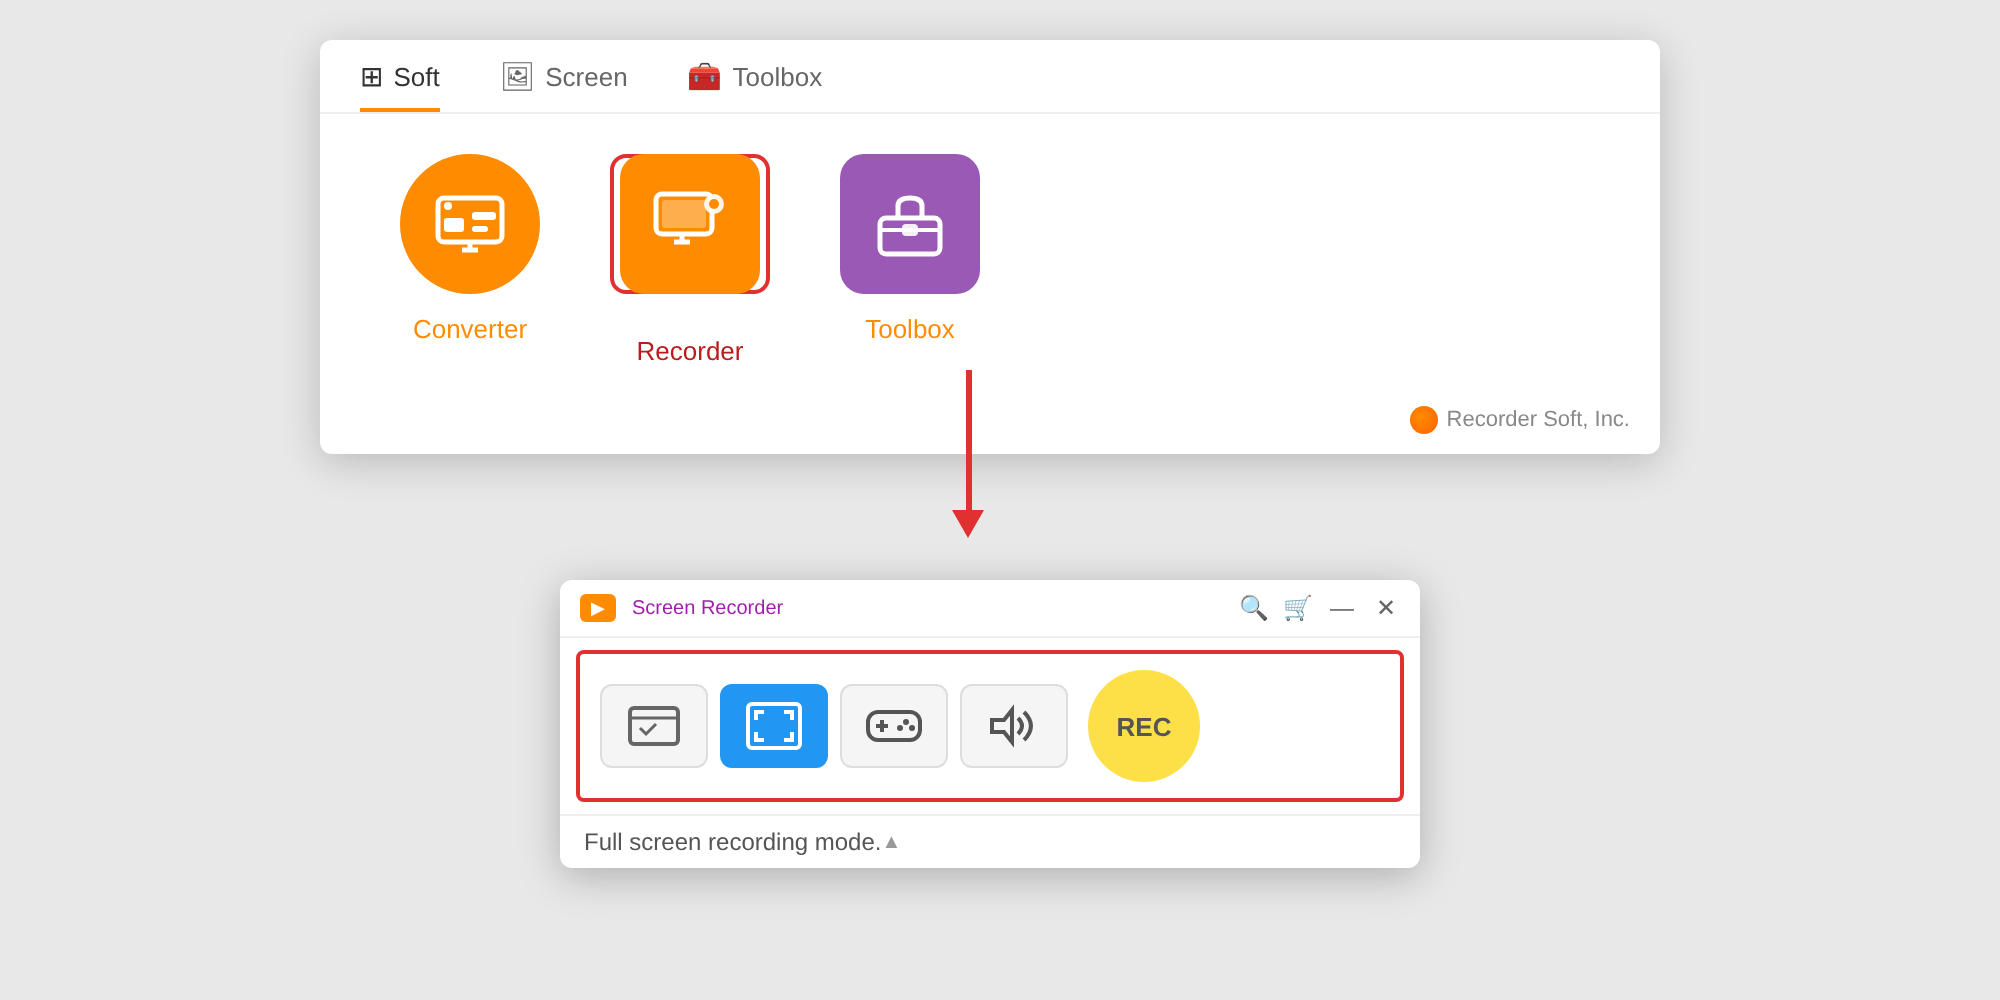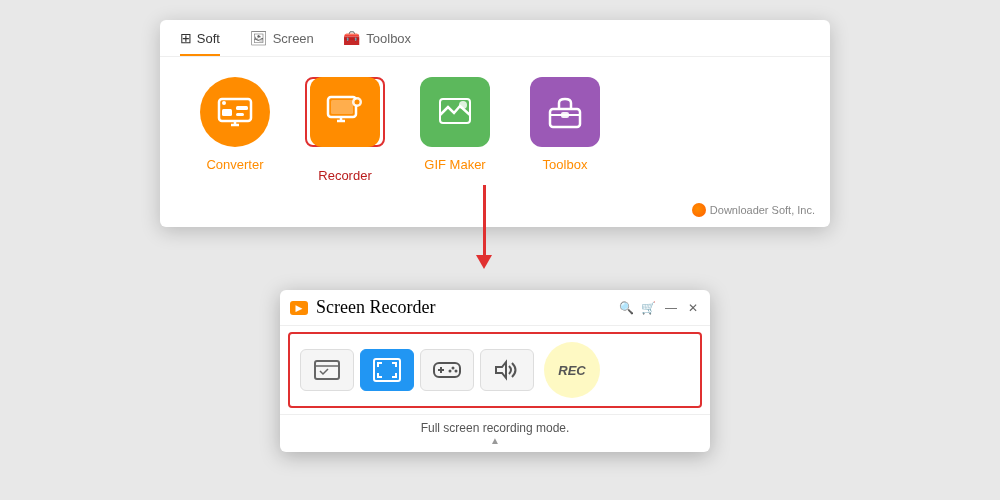--- a/index.html
+++ b/index.html
@@ -162,24 +162,23 @@
       background: #ff8c00;
       border-radius: 3px;
       display: flex;
       align-items: center;
       justify-content: center;
       font-size: 9px;
       color: white;
     }
 
     .recorder-title-text {
-      font-size: 18px;
-      color: #000000;
+      font-size: 10px;
+      color: #a21caf;
       flex: 1;
-      font-family: Liberation Serif, serif;
     }
 
     .titlebar-controls {
       display: flex;
       gap: 8px;
       align-items: center;
     }
 
     .titlebar-btn {
       width: 14px;
@@ -225,41 +224,39 @@
     .toolbar-btn.normal {
       background: #f5f5f5;
       border-color: #ddd;
       color: #555;
     }
 
     .rec-btn {
       width: 56px;
       height: 56px;
       border-radius: 50%;
-      background: #fef9c3;
+      background: #fde047;
       display: flex;
       align-items: center;
       justify-content: center;
       cursor: pointer;
       font-size: 13px;
       font-weight: bold;
       color: #555;
       border: none;
       margin-left: 4px;
-      font-style: italic;
     }
 
     .status-bar {
       padding: 6px 12px;
       font-size: 12px;
       color: #555;
       border-top: 1px solid #eee;
       display: flex;
       align-items: center;
-      flex-direction: column;
     }
 
     .scroll-indicator {
       font-size: 10px;
       color: #999;
     }
 
     
     .icon-converter {
       background: #ff8c00;
@@ -369,51 +366,39 @@
             <circle cx="32" cy="8" r="5" fill="white" opacity="0.9"></circle>
             <circle cx="32" cy="8" r="2.5" fill="#ff8c00"></circle>
             <line x1="12" y1="27" x2="20" y2="27" stroke="white" stroke-width="2.5"></line>
             <line x1="16" y1="23" x2="16" y2="27" stroke="white" stroke-width="2.5"></line>
           </svg>
         </div>
       </div>
       <span class="tool-label">Recorder</span>
     </div>
 
-    <div class="tool-item">
-      <div class="tool-icon-wrap">
-        <div class="icon-gif">
-          <svg width="38" height="38" viewBox="0 0 38 38" fill="none">
-            <rect x="4" y="6" width="30" height="24" rx="3" stroke="white" stroke-width="2" fill="none"></rect>
-            <polyline points="4,22 12,14 18,20 24,13 34,22" stroke="white" stroke-width="2.5" fill="none"></polyline>
-            <circle cx="27" cy="12" r="4" fill="white" opacity="0.8"></circle>
-          </svg>
-        </div>
-      </div>
-      <span class="tool-label">GIF Maker</span>
-    </div>
 
     <div class="tool-item">
       <div class="tool-icon-wrap">
         <div class="icon-toolbox">
           <svg width="38" height="38" viewBox="0 0 38 38" fill="none">
             <rect x="4" y="16" width="30" height="18" rx="3" stroke="white" stroke-width="2.5" fill="none"></rect>
             <path d="M13 16 V10 Q13 6 19 6 Q25 6 25 10 V16" stroke="white" stroke-width="2.5" fill="none"></path>
             <line x1="4" y1="22" x2="34" y2="22" stroke="white" stroke-width="2"></line>
             <rect x="15" y="19" width="8" height="6" rx="2" fill="white" opacity="0.9"></rect>
           </svg>
         </div>
       </div>
       <span class="tool-label">Toolbox</span>
     </div>
   </div>
 
   <div class="brand-footer">
     <span class="brand-logo"></span>
-    <span>Downloader Soft, Inc.</span>
+    <span>Recorder Soft, Inc.</span>
   </div>
 </div>
 
 <div class="arrow-container">
   <div class="arrow-line"></div>
   <div class="arrow-head"></div>
 </div>
 
 <div class="recorder-window">
   <div class="recorder-titlebar">

